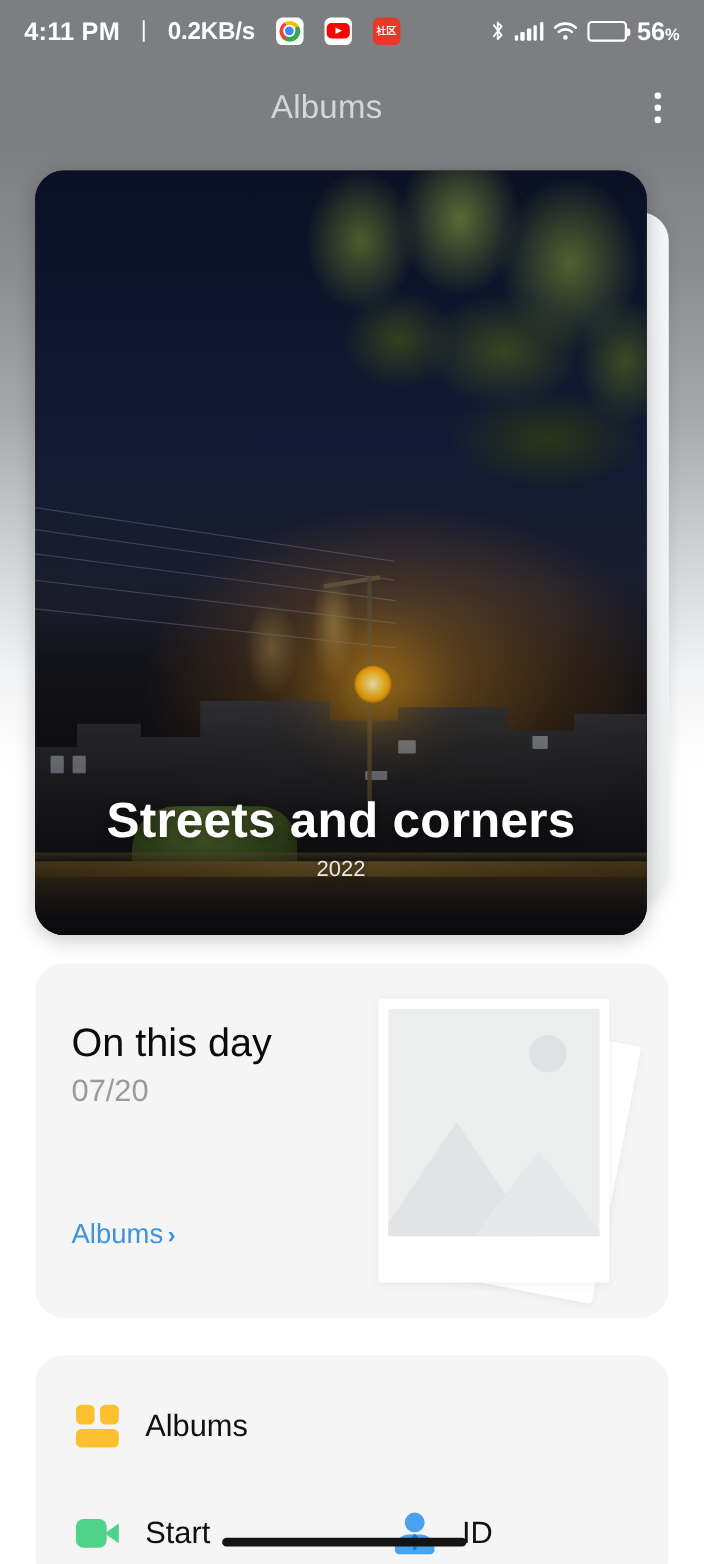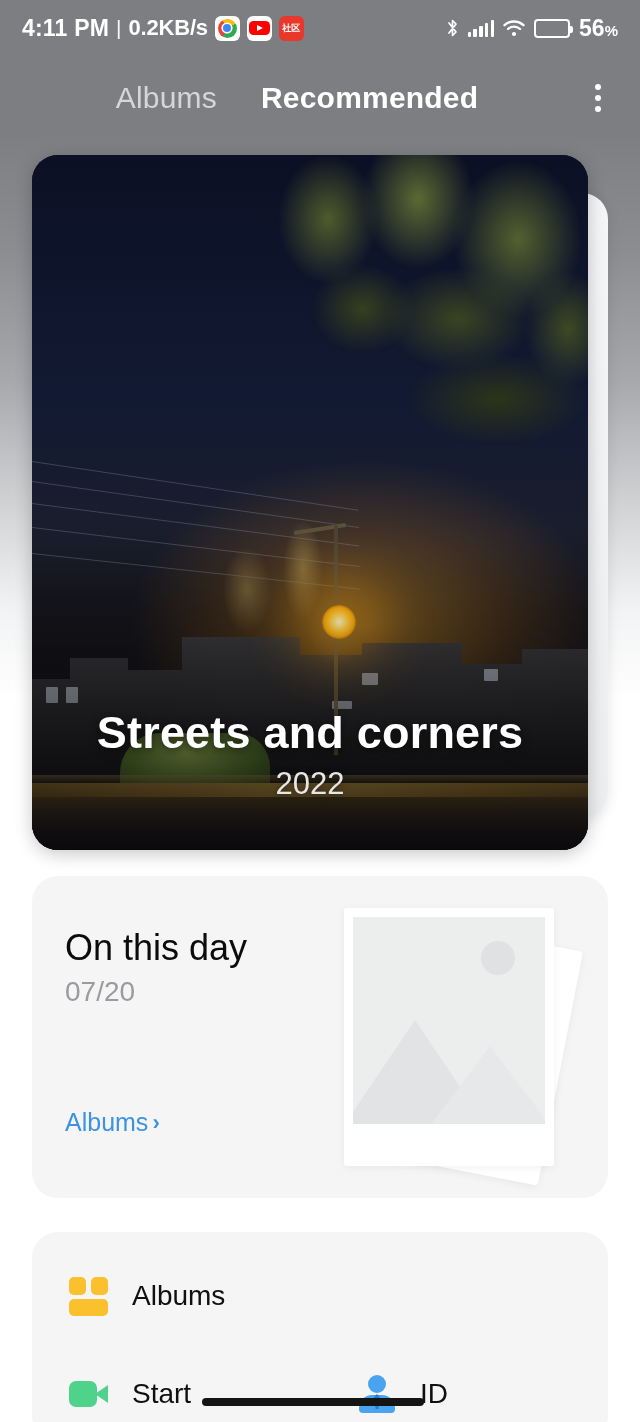--- a/index.html
+++ b/index.html
@@ -20,21 +20,21 @@
       #cfd1d3 500px, #f2f3f4 610px, #ffffff 700px);
     z-index:0;
   }
 
   
   #statusbar{
     position:absolute; left:0; top:0; width:640px; height:56px;
     display:flex; align-items:center; justify-content:space-between;
     padding:0 22px; z-index:20; color:#fff;
   }
-  .sb-left{ display:flex; align-items:center; gap:7px; }
+  .sb-left{ display:flex; align-items:center; gap:19px; }
   .sb-clock{ font-size:23px; font-weight:700; letter-spacing:.2px; }
   .sb-sep{ font-size:21px; font-weight:500; opacity:.95; }
   .sb-net{ font-size:22px; font-weight:700; letter-spacing:-.2px; }
   .appicon{ width:25px; height:25px; border-radius:6px; display:block;
     position:relative; overflow:hidden; flex:none; }
   .ic-chrome{ background:#fff; }
   .ic-chrome::before{ content:""; position:absolute; left:3px; top:3px;
     width:19px; height:19px; border-radius:50%;
     background:conic-gradient(from 210deg,#ea4335 0 33%,#fbbc05 33% 58%,#34a853 58% 100%); }
   .ic-chrome::after{ content:""; position:absolute; left:8.5px; top:8.5px;
@@ -138,21 +138,21 @@
     background:linear-gradient(to right, rgba(255,190,70,.10), rgba(255,200,90,.42) 48%, rgba(255,190,70,.12)); }
   .curb{ position:absolute; left:0; top:620px; width:556px; height:10px;
     background:linear-gradient(to bottom, rgba(140,118,70,.62), rgba(60,52,34,.2)); }
   .hero-scrim{ position:absolute; left:0; bottom:0; width:556px; height:300px;
     background:linear-gradient(to bottom, rgba(0,0,0,0) 0%, rgba(0,0,0,.28) 48%, rgba(0,0,0,.62) 100%); }
 
   #hero-text{ position:absolute; left:0; bottom:48px; width:556px;
     text-align:center; color:#fff; z-index:4; }
   #hero-title{ font-size:45px; font-weight:700; letter-spacing:.2px; line-height:1.05;
     text-shadow:0 2px 10px rgba(0,0,0,.55); }
-  #hero-year{ font-size:31px; font-weight:400; color:#e6e7e9; margin-top:10px;
+  #hero-year{ font-size:20px; font-weight:400; color:#e6e7e9; margin-top:10px;
     text-shadow:0 1px 6px rgba(0,0,0,.5); }
 
   
   #otd-card{ position:absolute; left:32px; top:876px; width:576px; height:322px;
     background:#f5f5f6; border-radius:26px; overflow:hidden; z-index:10; }
   #otd-left{ position:absolute; left:33px; top:52px; width:280px; }
   #otd-title{ font-size:36px; color:#0b0b0c; font-weight:400; line-height:1.1; }
   #otd-date{ font-size:28px; color:#9a9b9e; font-weight:400; margin-top:8px; }
   #otd-start{ position:absolute; left:33px; top:232px; display:flex; align-items:center;
     gap:4px; color:#3d93e0; font-size:25px; }
@@ -253,21 +253,20 @@
     <span class="batt">
       <span class="batt-fill" id="batt-fill" style="width: 56%; background: rgb(245, 166, 35);"></span>
     </span>
     <span class="sb-pct"><b style="font-weight:700">56</b><span>%</span></span>
   </div>
 </div>
 
 <div id="header">
   <div id="tabs">
     <span class="tab inactive">Albums</span>
-    <span class="tab active">Recommended</span>
   </div>
   <div id="menu-dots">
     <b></b>
       <b></b>
       <b></b>
   </div>
 </div>
 
 <div id="hero-wrap">
   <div id="hero-behind"></div>

